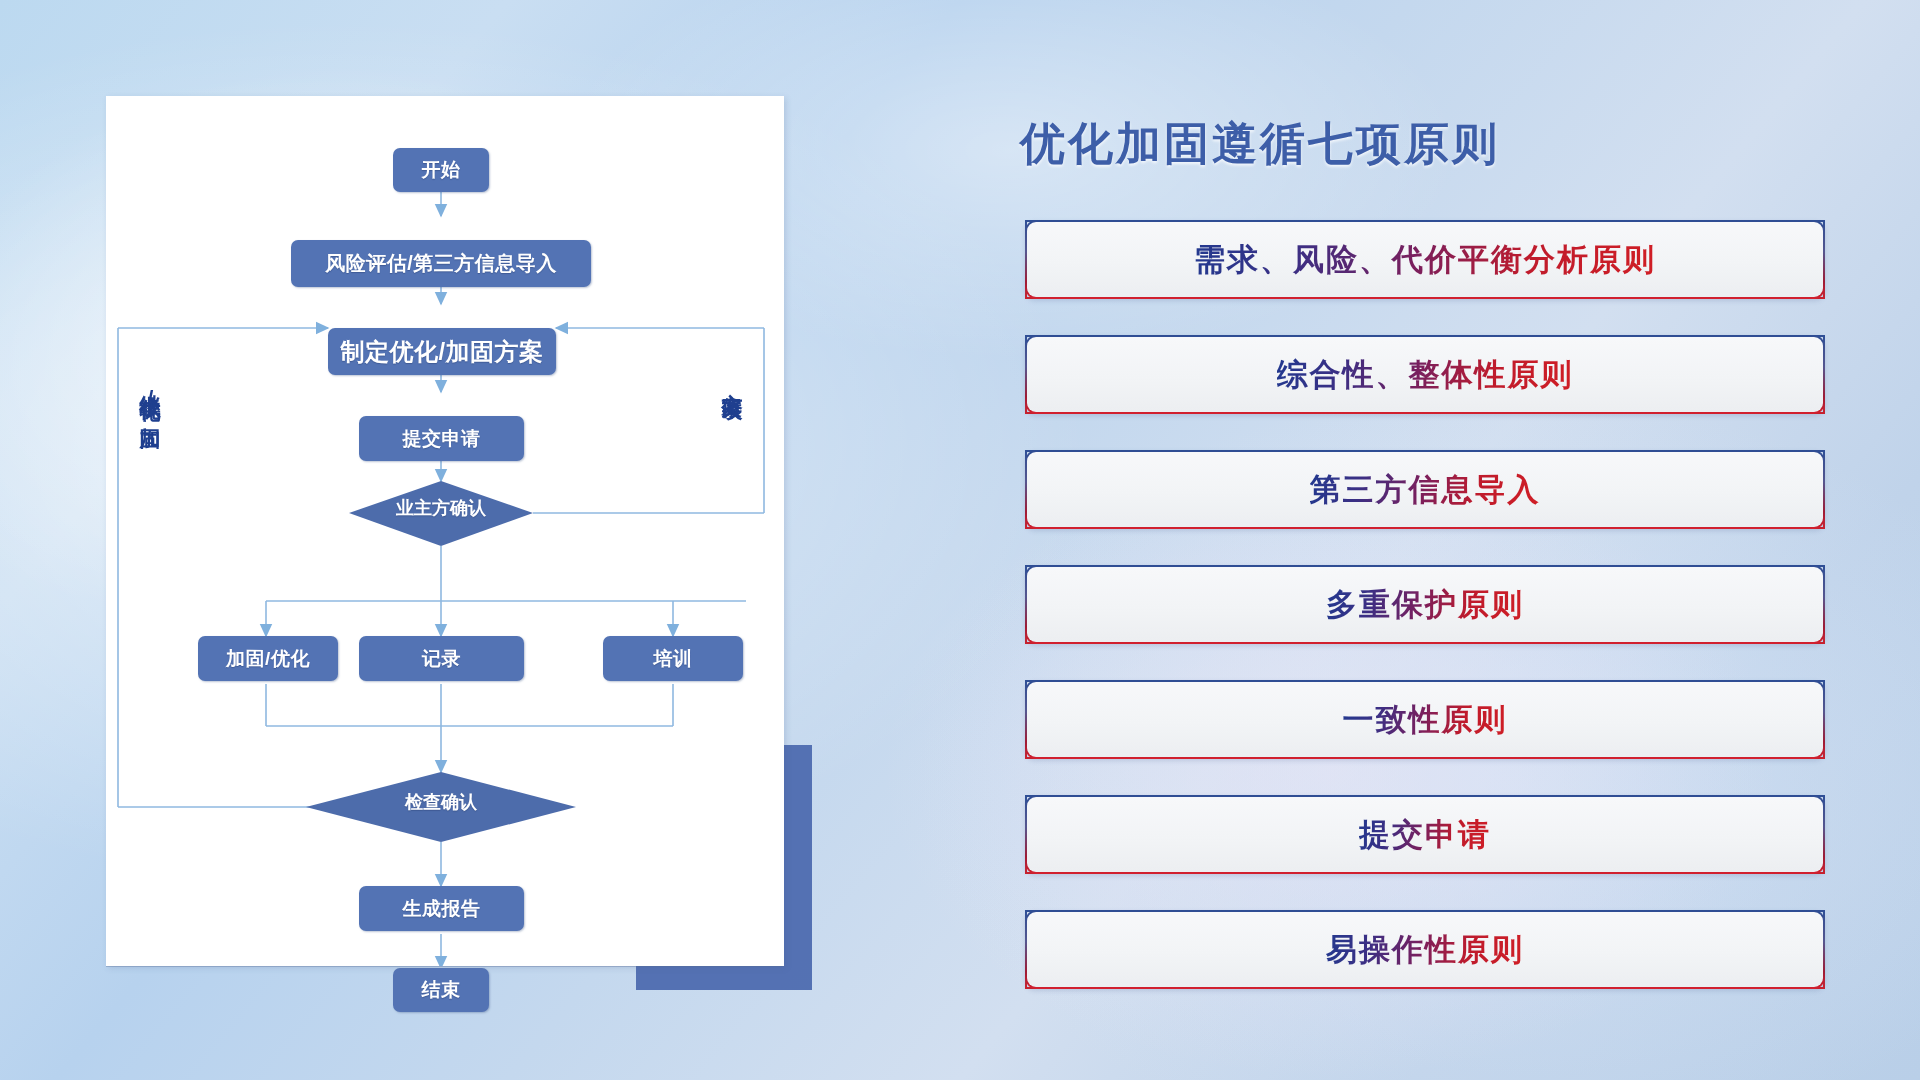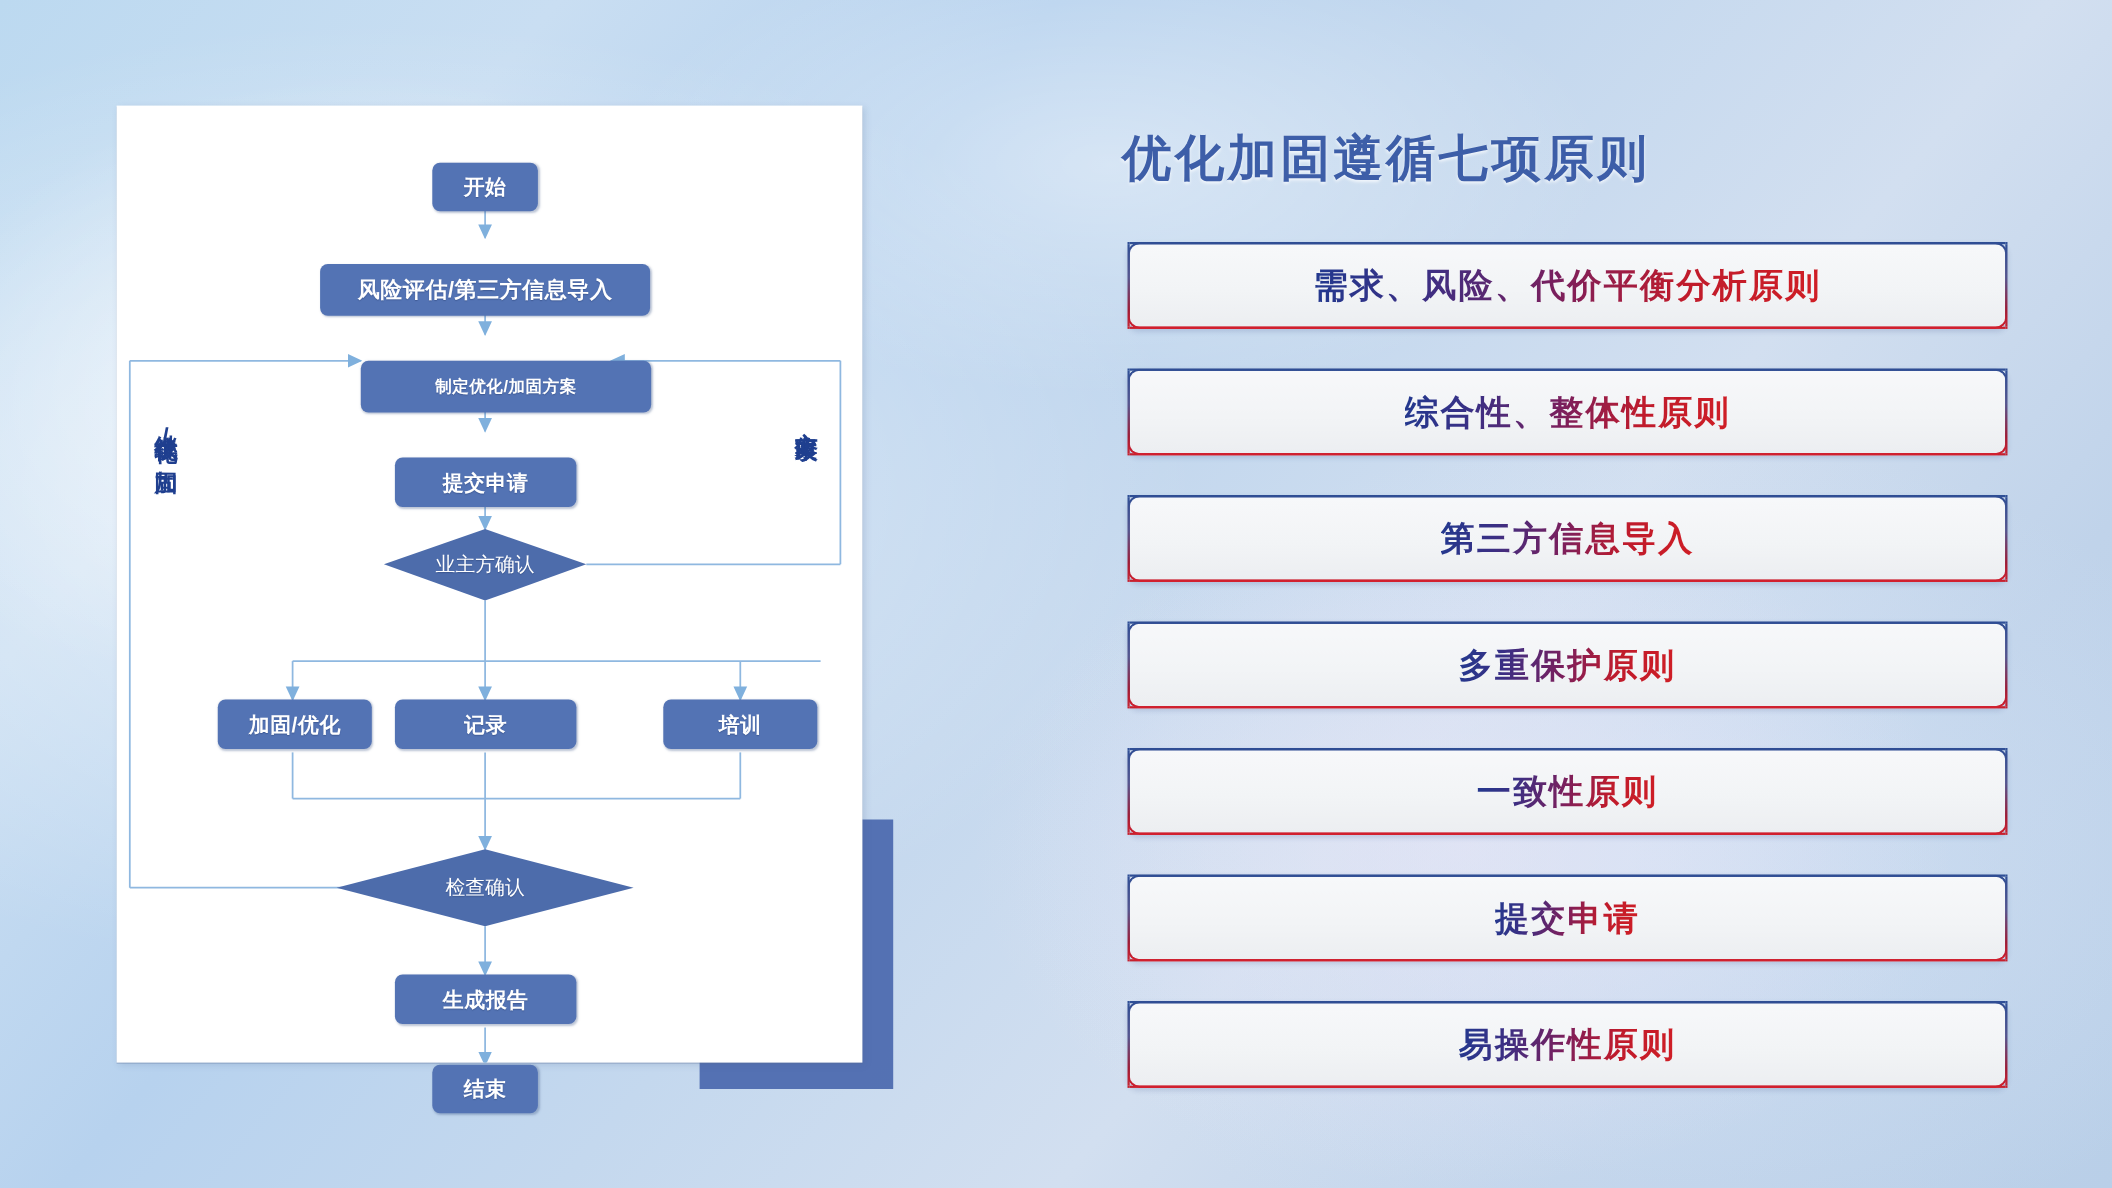--- a/index.html
+++ b/index.html
@@ -80,23 +80,22 @@
     font-weight: bold;
     letter-spacing: 0.5px;
     text-shadow: 0 1px 1px rgba(30,50,95,0.35);
     box-shadow: 1px 1px 2px rgba(60,85,135,0.35);
     white-space: nowrap;
   }
 
   .diamond-label {
     position: absolute;
     color: #ffffff;
-    font-weight: normal;
+    font-weight: bold;
     display: flex;
-    align-items: center;
     justify-content: center;
     white-space: nowrap;
     text-shadow: 0 1px 1px rgba(30,50,95,0.35);
     pointer-events: none;
   }
 
   .vlabel {
     position: absolute;
     color: #1f3f8f;
     font-weight: bold;
@@ -238,21 +237,21 @@
       </svg>
 
       <div class="node" style="left:287px; top:52px; width:96px; height:44px; font-size:19px;">
         <span>开始</span>
       </div>
 
       <div class="node" style="left:185px; top:144px; width:300px; height:47px; font-size:20px;text-align:right;">
         <span>风险评估/第三方信息导入</span>
       </div>
 
-      <div class="node" style="left:222px; top:232px; width:264px; height:47px; font-size:15px;">
+      <div class="node" style="left:222px; top:232px; width:228px; height:47px; font-size:24px;">
         <span>制定优化/加固方案</span>
       </div>
 
       <div class="node" style="left:253px; top:320px; width:165px; height:45px; font-size:19px;">
         <span>提交申请</span>
       </div>
 
       <div class="diamond-label" style="left:245px; top:400px; width:180px; height:34px; font-size:18px;">
         <span>业主方确认</span>
       </div>

